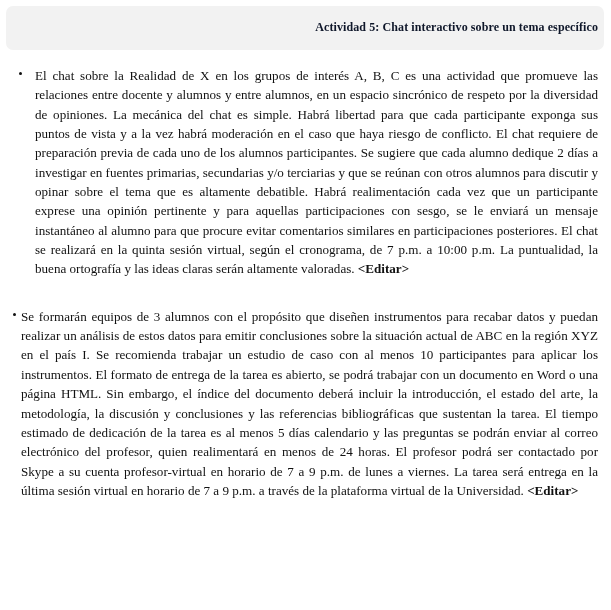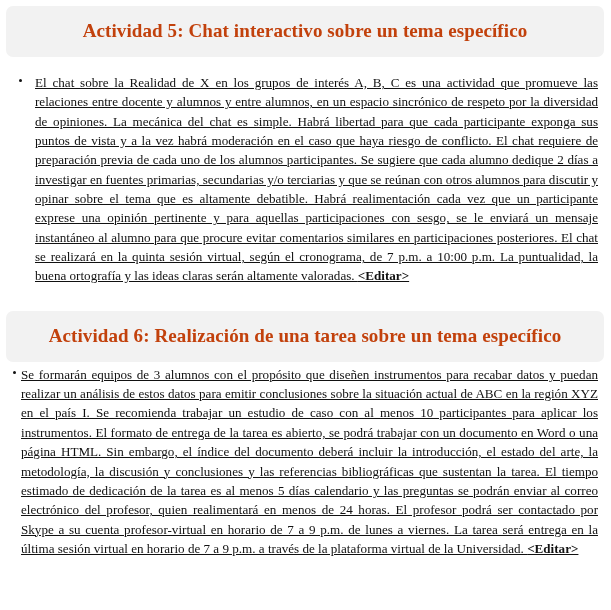--- a/index.html
+++ b/index.html
@@ -20,32 +20,31 @@
     height: 610px;
     background: #ffffff;
   }
   .activity-block {
     width: 611px;
   }
   .activity-header {
     margin: 0 7px 0 6px;
     background: #f2f2f2;
     border-radius: 7px;
-    text-align: center;
+    text-align: right;
     font-weight: bold;
-    font-size: 19px;
+    font-size: 12px;
     letter-spacing: 0.1px;
-    color: #c2410c;
+    color: #0f172a;
     padding: 14px 6px 15px 6px;
     box-sizing: border-box;
   }
   .activity-body {
     padding: 0;
     margin: 0;
-    text-decoration: underline;
   }
   .bullet-para {
     position: relative;
     text-align: justify;
     text-justify: inter-word;
     font-size: 13.1px;
     line-height: 19.35px;
     color: #111111;
     box-sizing: border-box;
   }
@@ -101,21 +100,20 @@
     <div class="activity-body">
       <p class="bullet-para para-5">
         <span class="bullet-dot"></span><span class="ptext">El chat sobre la Realidad de X en los grupos de interés A, B, C es una actividad que promueve las relaciones entre docente y alumnos y entre alumnos, en un espacio sincrónico de respeto por la diversidad de opiniones. La mecánica del chat es simple. Habrá libertad para que cada participante exponga sus puntos de vista y a la vez habrá moderación en el caso que haya riesgo de conflicto.  El chat requiere de preparación previa de cada uno de los alumnos participantes.  Se sugiere que cada alumno dedique 2 días a investigar en fuentes primarias, secundarias y/o terciarias y que se reúnan con otros alumnos para discutir y opinar sobre el tema que es altamente debatible. Habrá realimentación cada vez que un participante exprese una opinión pertinente y para aquellas participaciones con sesgo, se le enviará un mensaje instantáneo al alumno para que procure evitar comentarios similares en participaciones posteriores.  El chat se realizará en la quinta sesión virtual, según el cronograma, de 7 p.m. a 10:00 p.m.  La puntualidad, la buena ortografía y las ideas claras serán altamente valoradas. </span><span class="editar">&lt;Editar&gt;</span>
       </p>
     </div>
   </section>
 
   <div class="spacer-between"></div>
 
   <section class="activity-block">
-    <div class="activity-header">Actividad 6: Realización de una tarea sobre un tema específico</div>
     <div class="activity-body">
       <p class="bullet-para para-6">
         <span class="bullet-dot"></span><span class="ptext">Se formarán equipos de 3 alumnos con el propósito que diseñen instrumentos para recabar datos y puedan realizar un análisis de estos datos para emitir conclusiones sobre la situación actual de ABC en la región XYZ en el país I.  Se recomienda trabajar un estudio de caso con al menos 10 participantes para aplicar los instrumentos.  El formato de entrega de la tarea es abierto, se podrá trabajar con un documento en Word o una página HTML. Sin embargo, el índice del documento deberá incluir la introducción, el estado del arte, la metodología, la discusión y conclusiones y las referencias bibliográficas que sustentan la tarea.  El tiempo estimado de dedicación de la tarea es al menos 5 días calendario y las preguntas se podrán enviar al correo electrónico del profesor, quien realimentará en menos de 24 horas.  El profesor podrá ser contactado por Skype a su cuenta profesor-virtual en horario de 7 a 9 p.m. de lunes a viernes.  La tarea será entrega en la última sesión virtual en horario de 7 a 9 p.m. a través de la plataforma virtual de la Universidad. </span><span class="editar">&lt;Editar&gt;</span>
       </p>
     </div>
   </section>
 
 </div>
 
 </body></html>

